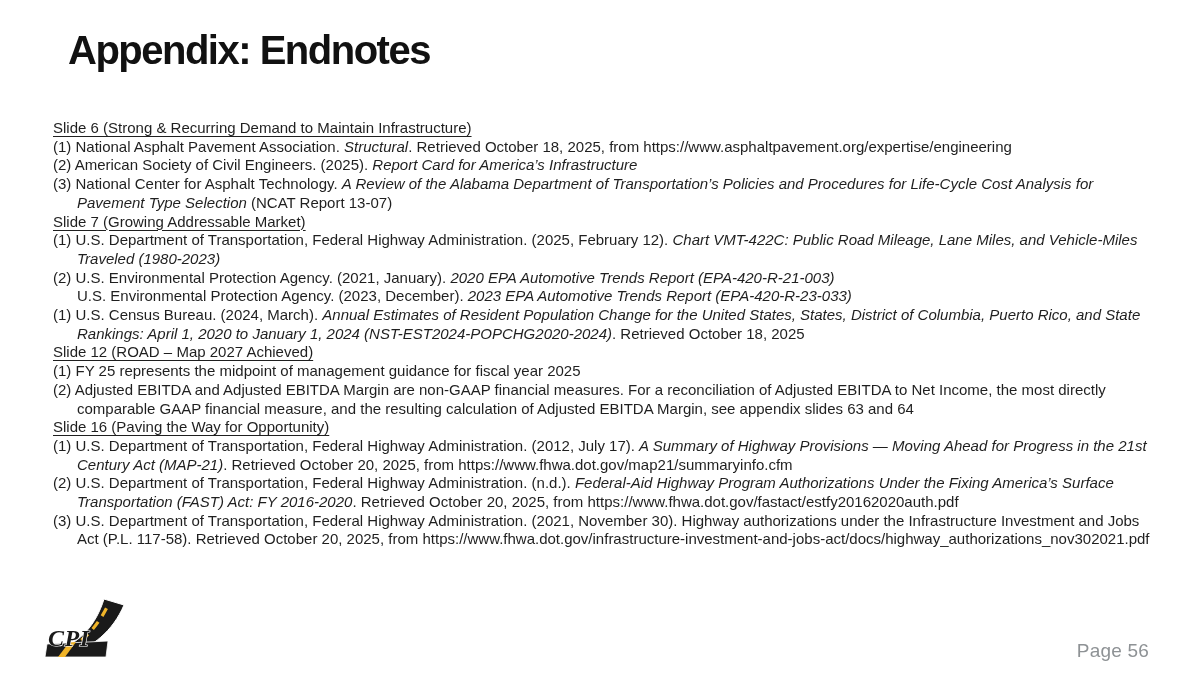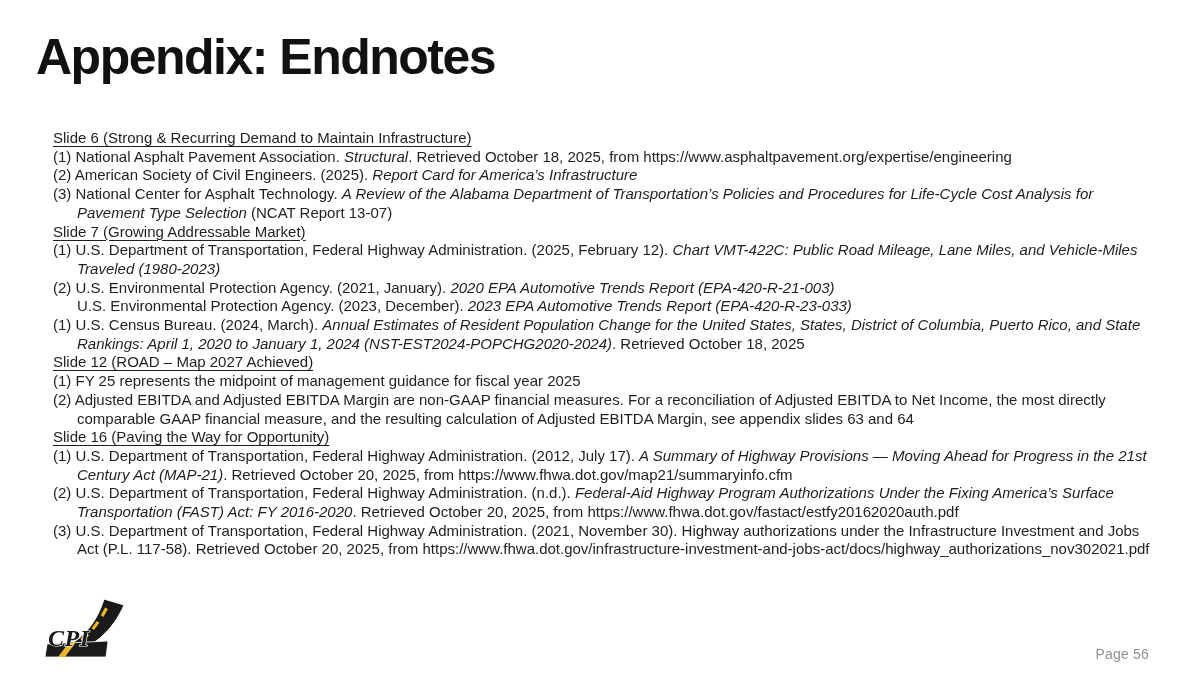--- a/index.html
+++ b/index.html
@@ -1,36 +1,36 @@
 <!DOCTYPE html>
 <html><head>
 <meta charset="utf-8">
 <style>
   * { margin:0; padding:0; box-sizing:border-box; }
   html,body { width:1200px; height:675px; overflow:hidden; }
   body { background:#ffffff; font-family:"Liberation Sans", sans-serif; color:#1f1f1f; position:relative; }
   .slide { position:absolute; inset:0; background:#ffffff; }
   .title {
-    position:absolute; left:36px; top:28px;
-    font-size:50px; font-weight:800; letter-spacing:-1.5px; color:#111111;
+    position:absolute; left:68px; top:28px;
+    font-size:40px; font-weight:800; letter-spacing:-1.5px; color:#111111;
     font-family:"Liberation Sans", sans-serif;
   }
   .endnotes {
-    position:absolute; left:53px; top:129px; width:1100px;
+    position:absolute; left:53px; top:119px; width:1100px;
     font-size:15px; line-height:18.7px; color:#1f1f1f;
   }
   .section-header {
     text-decoration:underline; text-underline-offset:2.5px; text-decoration-thickness:1px;
   }
   .entry { padding-left:24px; text-indent:-24px; }
   .it { font-style:italic; }
   .footer-logo { position:absolute; left:44px; top:596px; width:94px; height:68px; }
   .page-number {
     position:absolute; right:51px; bottom:13px;
-    font-size:14px; color:#8e9295; letter-spacing:0.2px;
+    font-size:19px; color:#8e9295; letter-spacing:0.2px;
   }
 </style>
 </head>
 <body>
 
 <div class="slide">
 
   <h1 class="title">Appendix: Endnotes</h1>
 
   <div class="endnotes">

